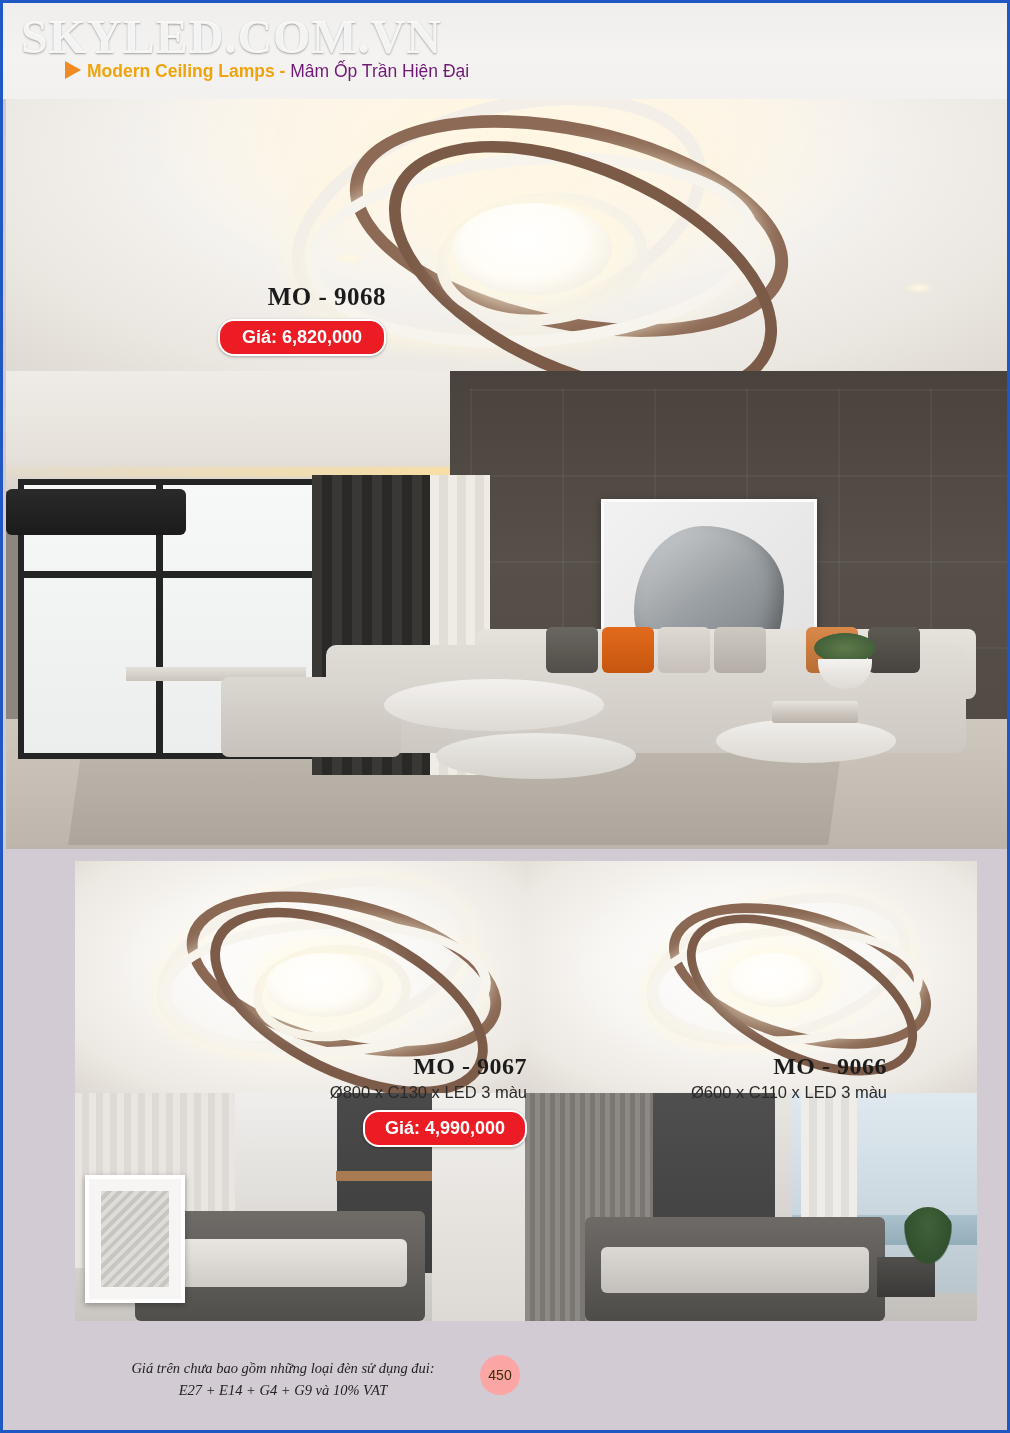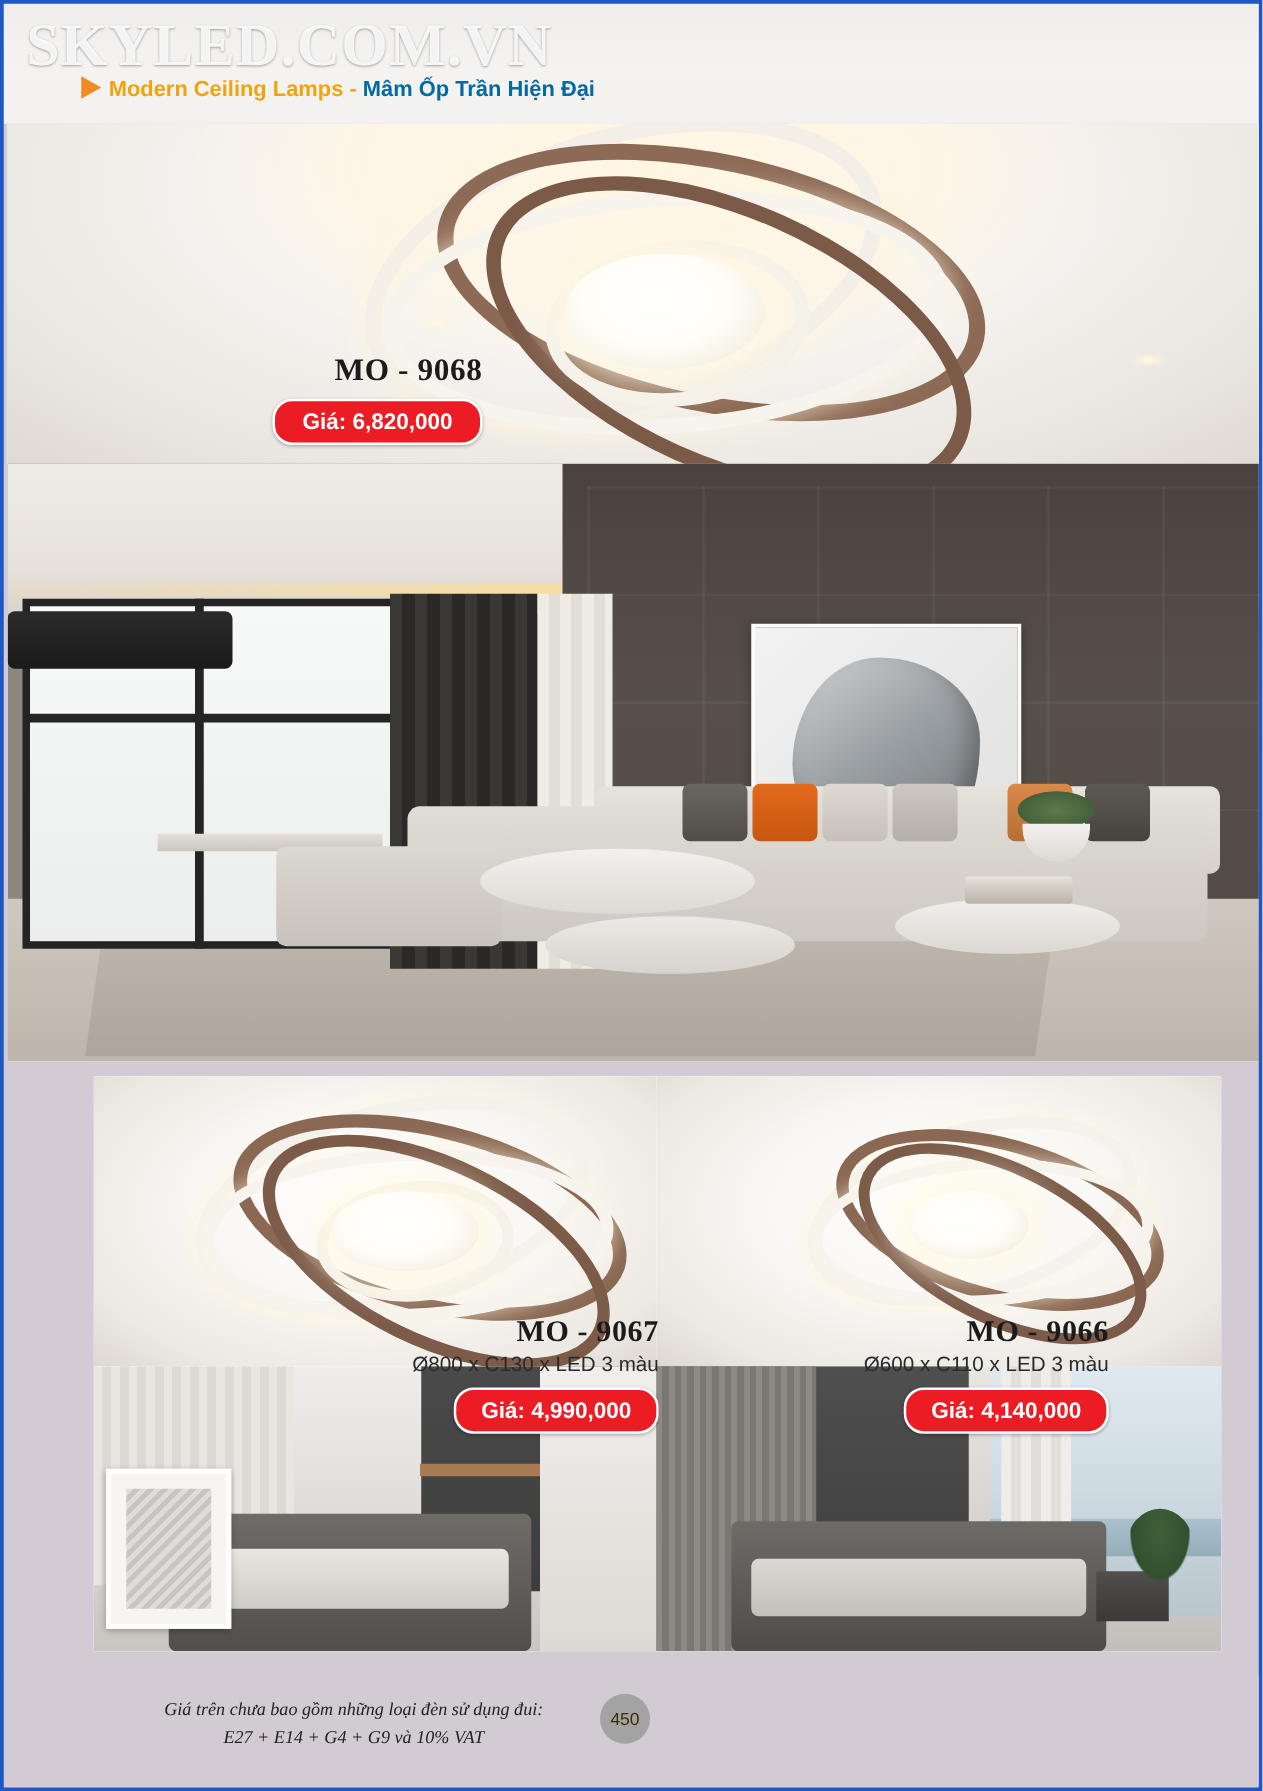--- a/index.html
+++ b/index.html
@@ -51,21 +51,21 @@
   .header-title {
     position: absolute;
     top: 58px;
     left: 62px;
     font-size: 17.5px;
     font-weight: 700;
     z-index: 45;
     white-space: nowrap;
   }
   .header-title .en { color: #efa40e; }
-  .header-title .vn { color: #0369a1; font-weight: 700; margin-top: 44px; }
+  .header-title .vn { color: #701a75; font-weight: 400; margin-top: 44px; }
   .play-mark {
     position: absolute;
     top: 58px;
     left: 62px;
     z-index: 45;
   }
   .play-mark .tri {
     width: 0; height: 0;
     border-top: 9px solid transparent;
     border-bottom: 9px solid transparent;
@@ -401,21 +401,21 @@
     color: #222;
     line-height: 1.55;
   }
   .page-badge {
     position: absolute;
     left: 474px;
     top: 14px;
     width: 40px;
     height: 40px;
     border-radius: 50%;
-    background: #a3a3a3;
+    background: #fca5a5;
     color: #3a2c05;
     font-size: 14px;
     display: flex;
     align-items: center;
     justify-content: center;
     font-weight: 400;
   }
   .brand {
     position: absolute;
     left: 540px;
@@ -563,21 +563,20 @@
       <div class="ring" style="left:118px; top:38px; width:250px; height:120px; border-width:10px; border-color:#f5f2ec; transform:rotate(-15deg); box-shadow:0 0 18px rgba(255,246,222,.8);"></div>
       <div class="ring" style="left:140px; top:50px; width:250px; height:110px; border-width:10px; border-color:#8a6853; transform:rotate(16deg);"></div>
       <div class="ring" style="left:124px; top:66px; width:256px; height:100px; border-width:9px; border-color:#f7f4ee; transform:rotate(-3deg); box-shadow:0 0 16px rgba(255,246,222,.7);"></div>
       <div class="ring" style="left:152px; top:70px; width:232px; height:110px; border-width:9px; border-color:#7c5b49; transform:rotate(27deg);"></div>
       <div class="lamp-disc" style="left:202px; top:92px; width:96px; height:54px;"></div>
     </div>
 
     <div class="label-block" style="left:0; top:192px; width:362px;">
       <div class="model" style="font-size:24px;">MO - 9066</div>
       <div class="spec" style="font-size:16.5px;">Ø600 x C110 x LED 3 màu</div>
-      <div class="price-pill" style="font-size:18px; padding:6px 20px;">Giá: 4,140,000</div>
     </div>
 
     <div class="photo-bottom">
       <div class="bedroom-b">
         <div class="dark-wall"></div>
         <div class="wood-wall"></div>
         <div class="window">
           <div class="sea"></div>
         </div>
         <div class="curtain"></div>

